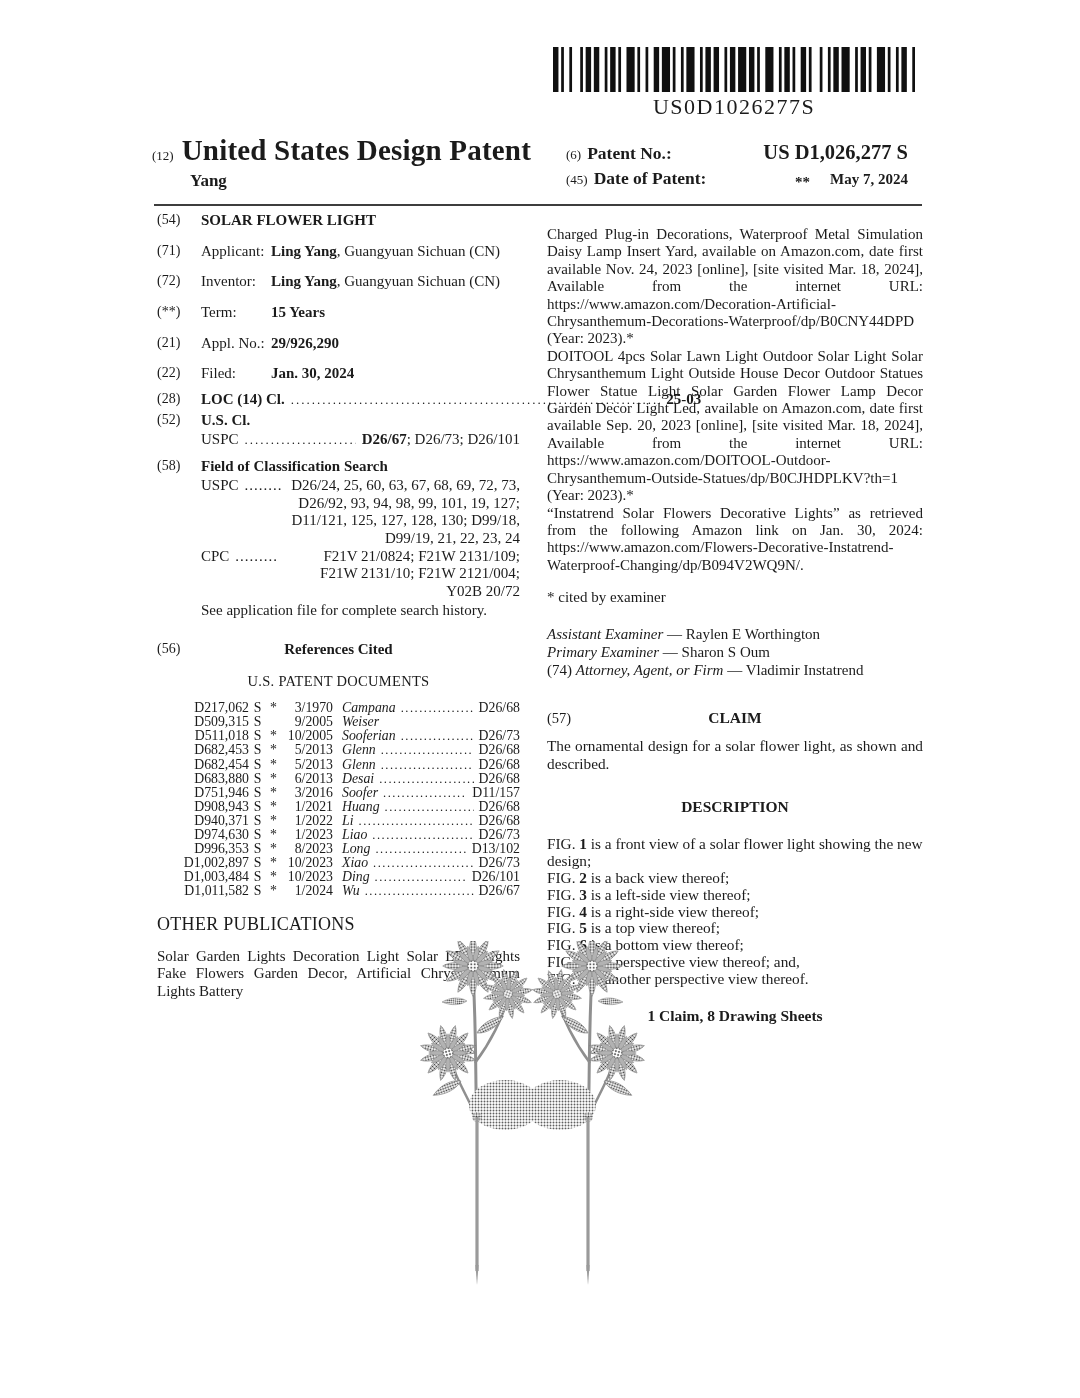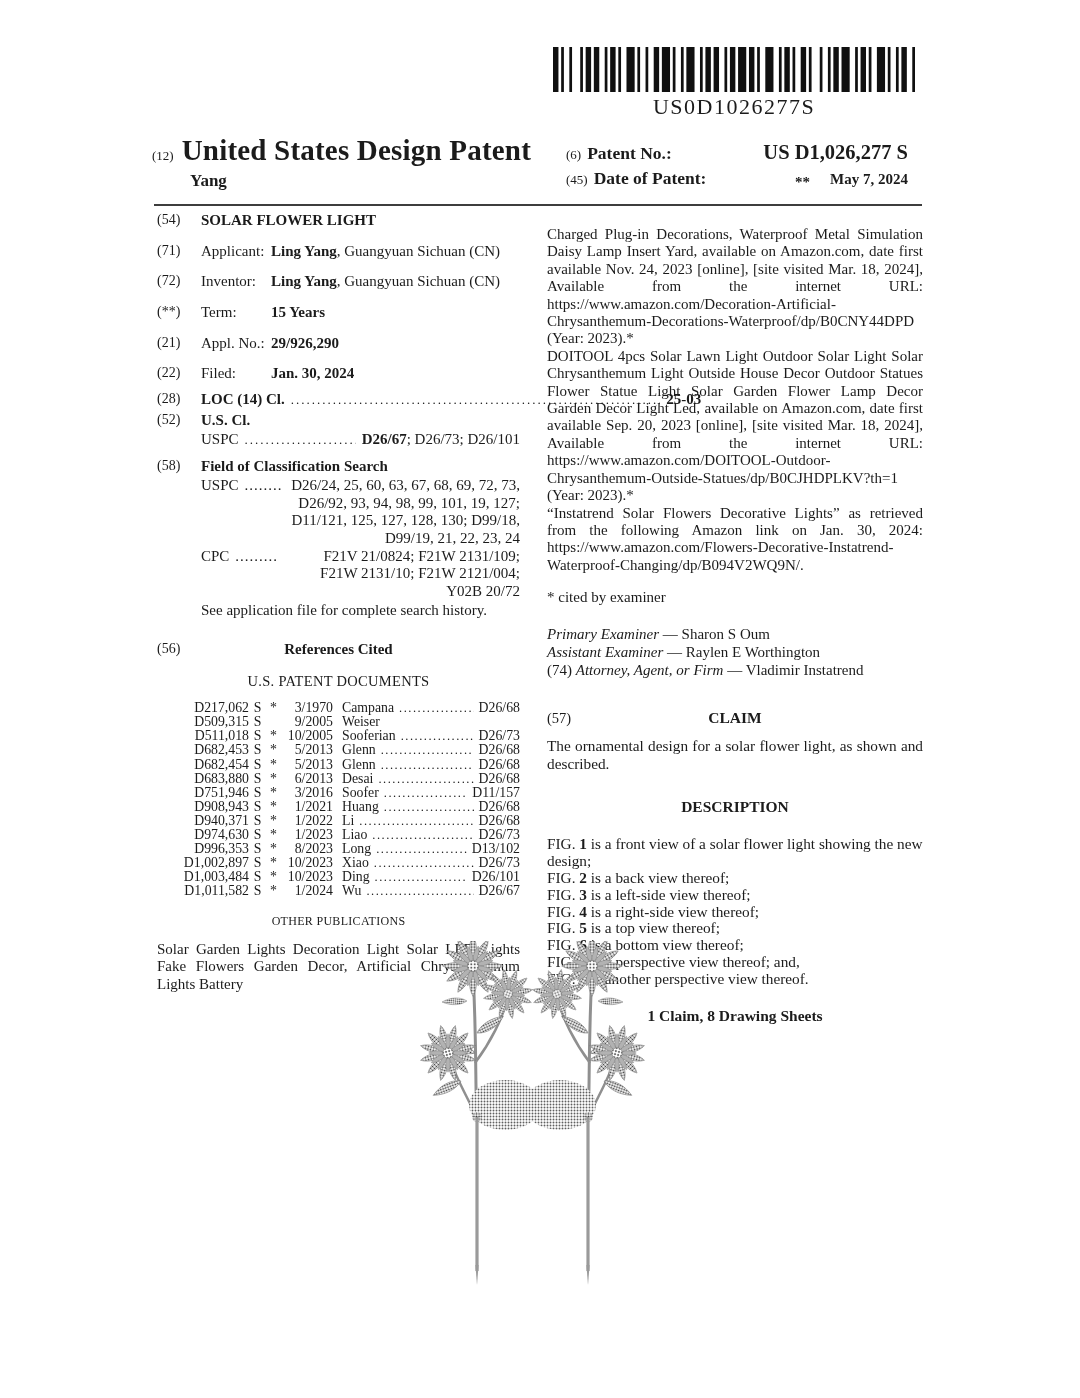--- a/index.html
+++ b/index.html
@@ -59,26 +59,26 @@
   .sec-head { position:relative; text-align:center; font-weight:bold; font-size:15px; margin-top:22px; }
   .sec-code { position:absolute; left:0; top:0; font-weight:normal; font-size:14px; }
   .sub-head { text-align:center; font-size:14.5px; margin:14px 0 11px; letter-spacing:0.3px; }
 
   .pat-table { font-size:13.8px; line-height:14.1px; }
   .pat-row { display:flex; align-items:baseline; white-space:nowrap; }
   .pr-num  { width:92px; text-align:right; flex:none; }
   .pr-kind { width:17px; text-align:center; flex:none; }
   .pr-star { width:15px; text-align:center; flex:none; }
   .pr-date { width:52px; text-align:right; flex:none; }
-  .pr-name { margin-left:9px; }
+  .pr-name { margin-left:9px;font-style:italic; }
   .pr-dots { flex:1; overflow:hidden; white-space:nowrap; margin:0 5px; }
   .pr-dots::after { content:"......................................................"; letter-spacing:1.5px; font-size:12.5px; }
   .pr-cls  { text-align:right; flex:none; }
 
-  .op-head { text-align:center; font-size:12px; margin:16px 0 12px; letter-spacing:0.3px; }
+  .op-head { text-align:left; font-size:18px; margin:16px 0 12px; letter-spacing:0.3px; }
   .op-text { text-align:justify; }
 
   .pub-par { text-align:justify; }
   .cited { margin-top:15px; }
   .exam-block { margin-top:19px; }
   .exam-line { margin-bottom:1px; }
   .exam-line i { font-style:italic; }
 
   .claim-head { position:relative; text-align:center; font-weight:bold; font-size:15.5px; margin-top:29px; }
   .claim-code { position:absolute; left:0; top:1px; font-weight:normal; font-size:14.5px; }
@@ -388,22 +388,22 @@
   </div>
 
   <div class="col-right">
     <div class="pub-par">Charged Plug-in Decorations, Waterproof Metal Simulation Daisy Lamp Insert Yard, available on Amazon.com, date first available Nov. 24, 2023 [online], [site visited Mar. 18, 2024], Available from the internet URL: https://www.amazon.com/Decoration-Artificial-Chrysanthemum-Decorations-Waterproof/dp/B0CNY44DPD (Year: 2023).*</div>
     <div class="pub-par">DOITOOL 4pcs Solar Lawn Light Outdoor Solar Light Solar Chrysanthemum Light Outside House Decor Outdoor Statues Flower Statue Light Solar Garden Flower Lamp Decor Garden Decor Light Led, available on Amazon.com, date first available Sep. 20, 2023 [online], [site visited Mar. 18, 2024], Available from the internet URL: https://www.amazon.com/DOITOOL-Outdoor-Chrysanthemum-Outside-Statues/dp/B0CJHDPLKV?th=1 (Year: 2023).*</div>
     <div class="pub-par">“Instatrend Solar Flowers Decorative Lights” as retrieved from the following Amazon link on Jan. 30, 2024: https://www.amazon.com/Flowers-Decorative-Instatrend-Waterproof-Changing/dp/B094V2WQ9N/.</div>
 
     <div class="cited">* cited by examiner</div>
 
     <div class="exam-block">
+      <div class="exam-line"><i>Assistant Examiner</i> <span>—</span> <span>Raylen E Worthington</span></div>
       <div class="exam-line"><i>Primary Examiner</i> <span>—</span> <span>Sharon S Oum</span></div>
-      <div class="exam-line"><i>Assistant Examiner</i> <span>—</span> <span>Raylen E Worthington</span></div>
       <div class="exam-line"><span>(74)</span> <i>Attorney, Agent, or Firm</i> <span>—</span> <span>Vladimir Instatrend</span></div>
     </div>
 
     <div class="claim-head">
       <span class="claim-code">(57)</span>
       <span>CLAIM</span>
     </div>
     <div class="claim-text">The ornamental design for a solar flower light, as shown and described.</div>
 
     <div class="desc-head">DESCRIPTION</div>

